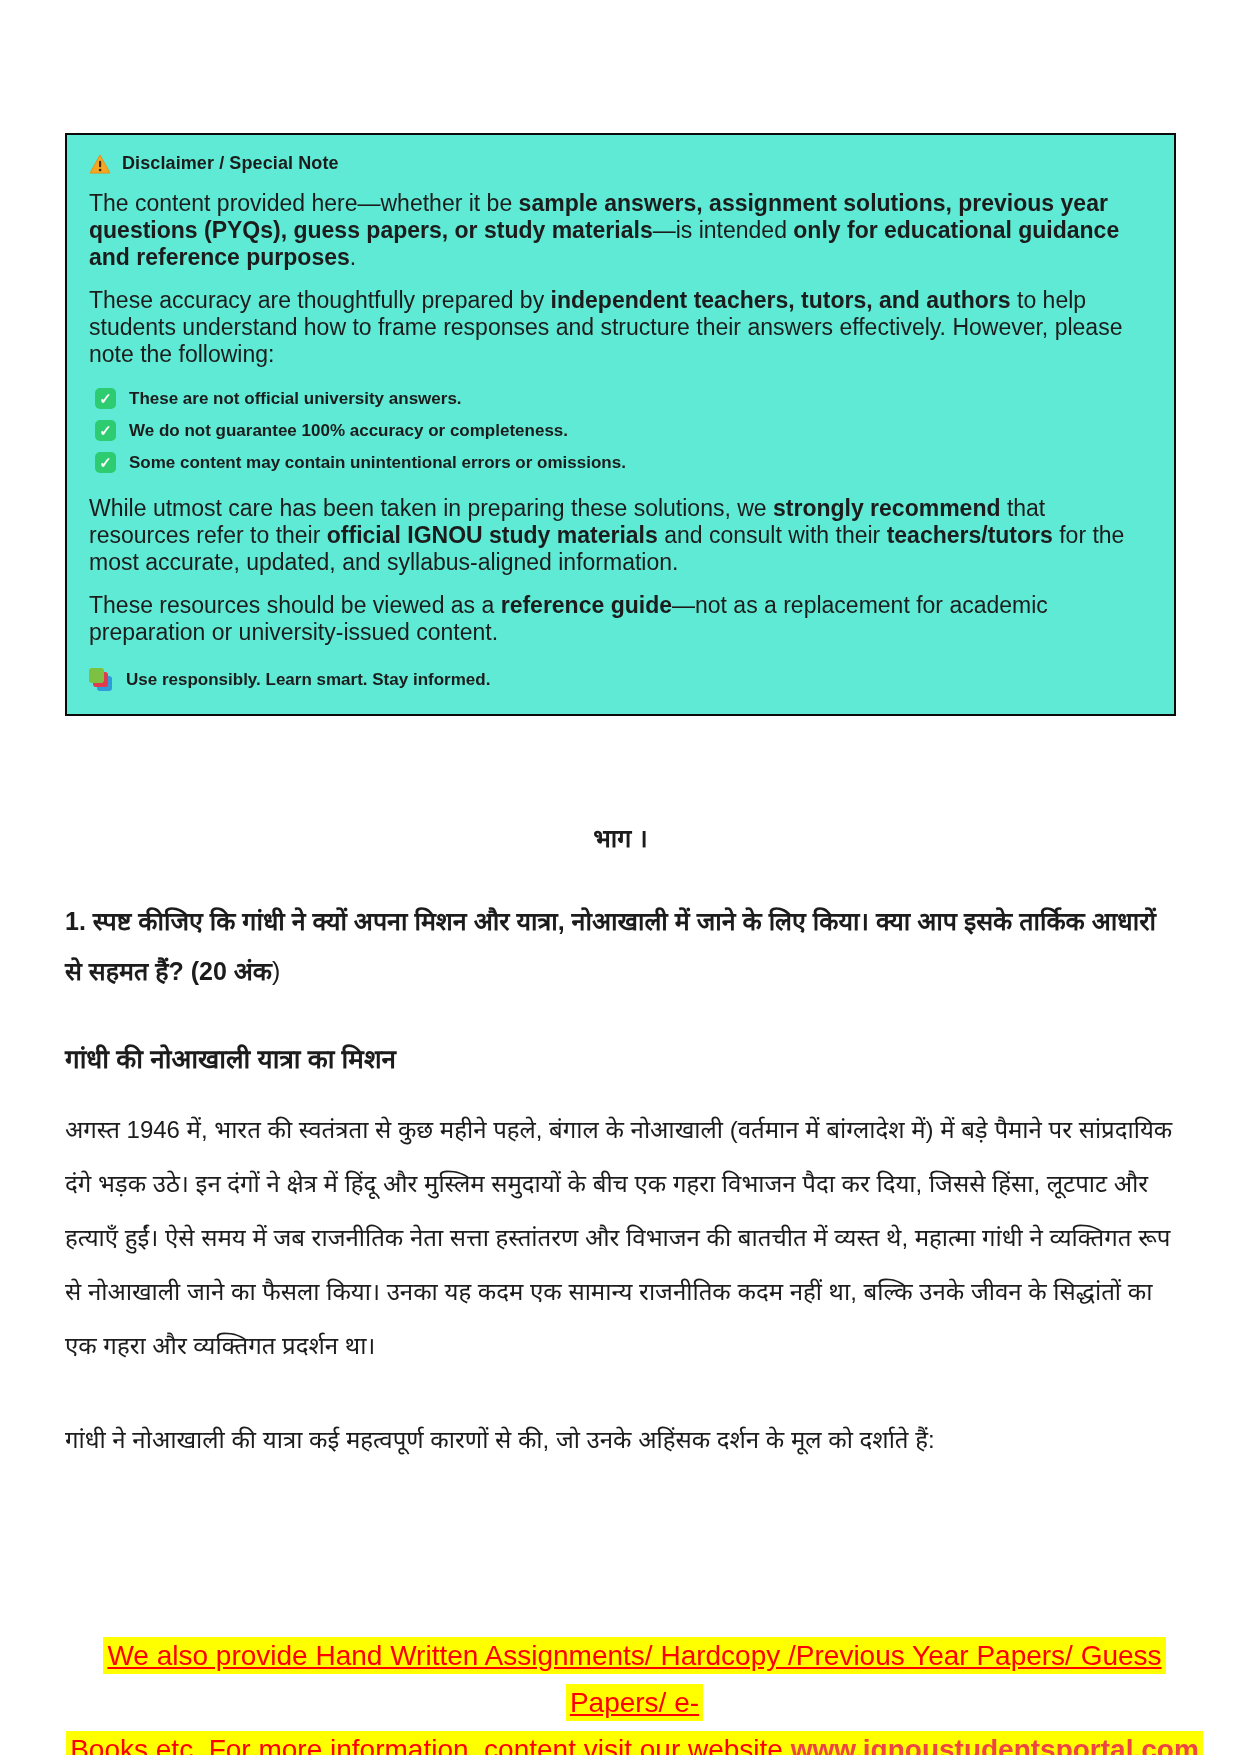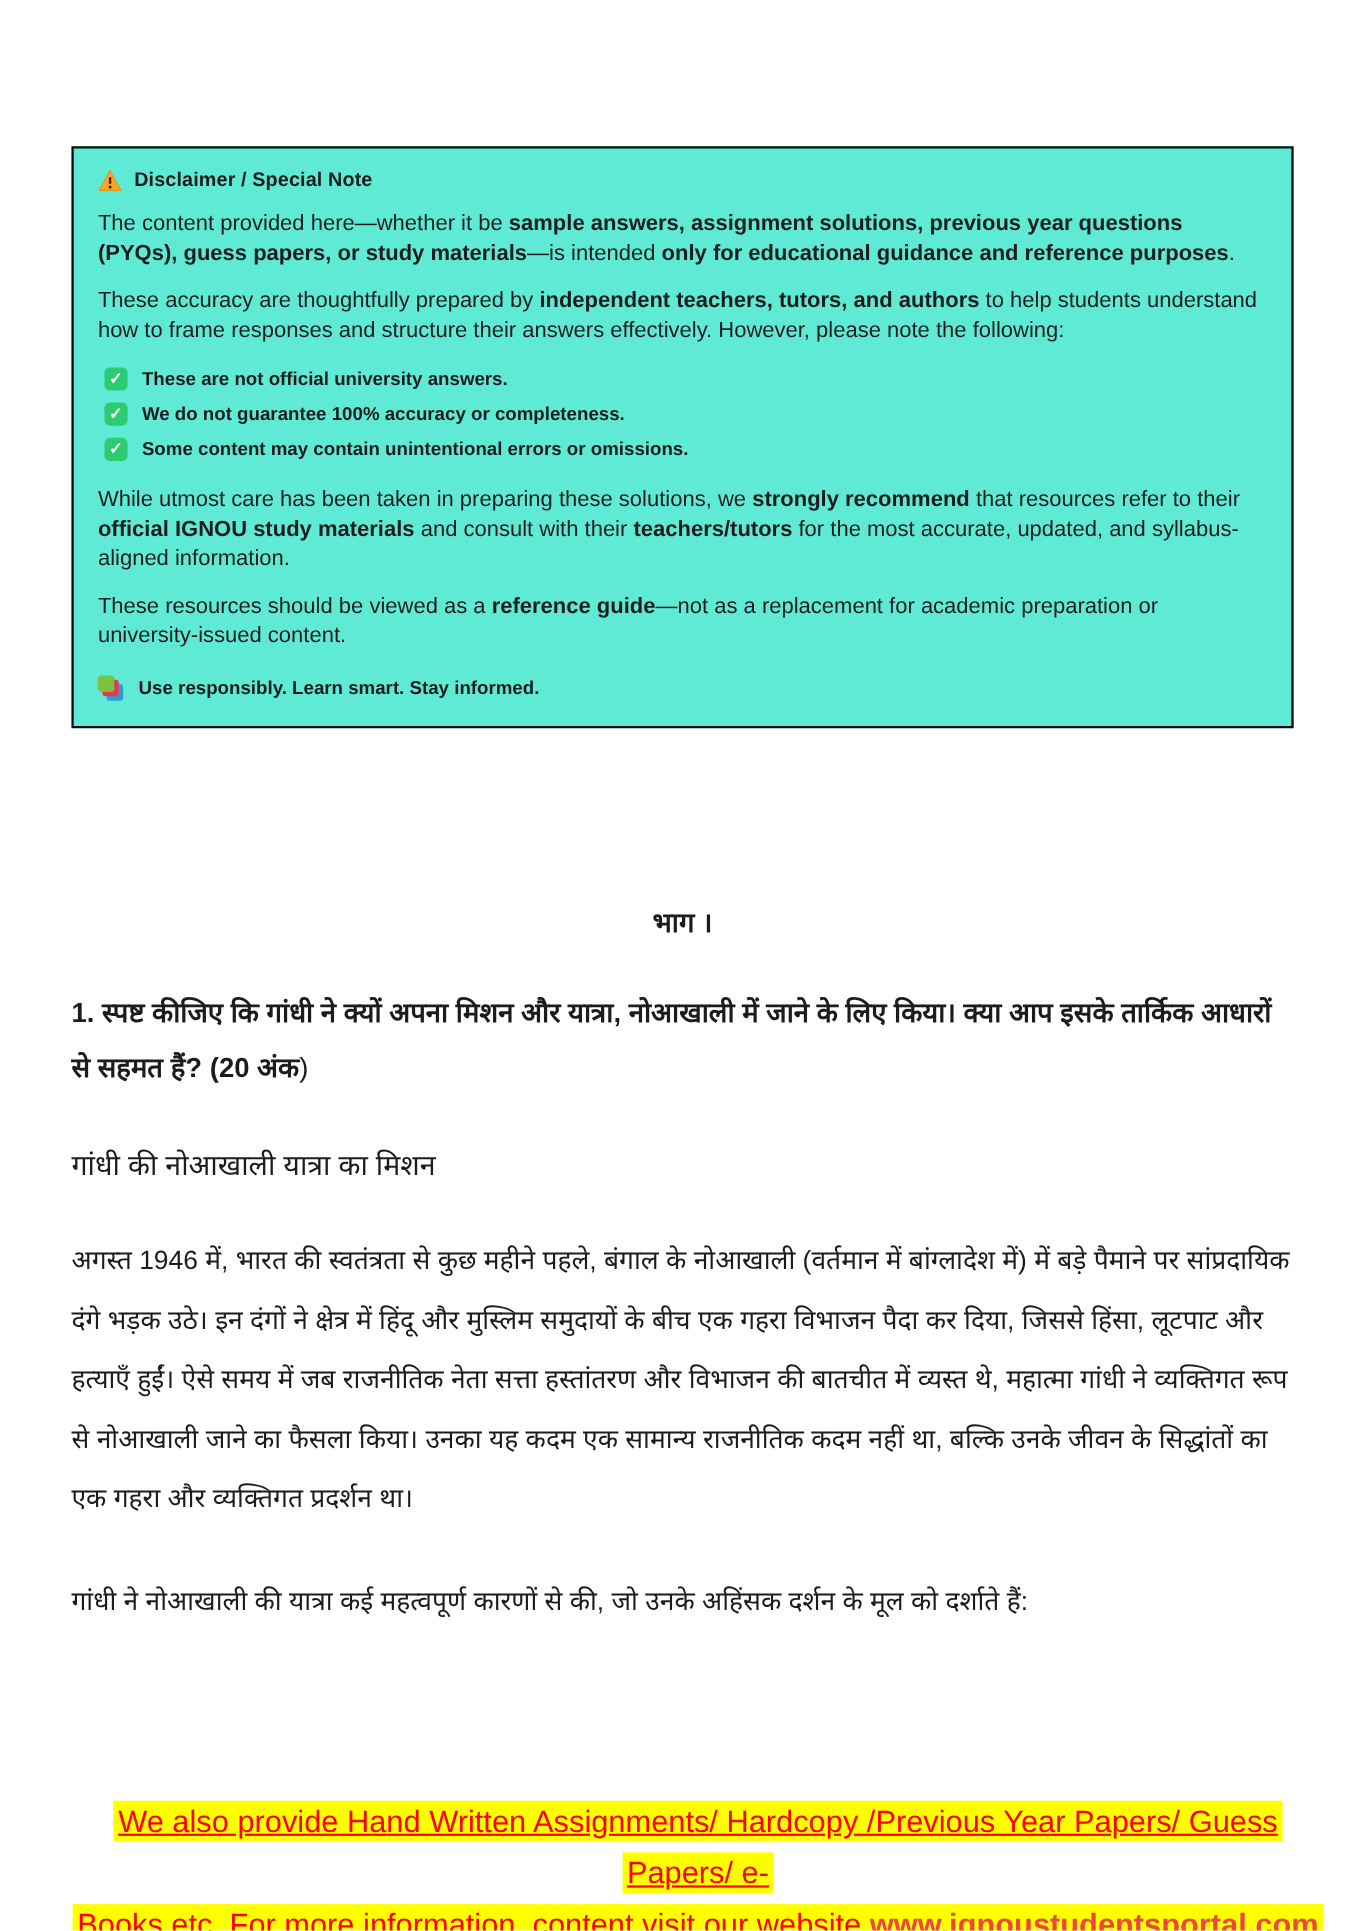--- a/index.html
+++ b/index.html
@@ -22,21 +22,21 @@
     background: #5eead4;
     padding: 10px 26px 20px 22px;
   }
   .disc-title-row {
     display: flex; align-items: center; gap: 11px;
     margin: 8px 0 2px 0;
   }
   .disc-title { font-size: 18px; font-weight: bold; letter-spacing: .1px; }
   .warning-icon { width: 22px; height: 20px; flex: 0 0 auto; }
   .disc-para {
-    font-size: 20px; line-height: 27px;
+    font-size: 23px; line-height: 27px;
     margin: 16px 0;
   }
   .checklist { margin: 20px 0 22px 6px; }
   .check-row {
     display: flex; align-items: center; gap: 13px;
     margin: 11px 0;
     font-size: 17px; font-weight: bold;
   }
   .check-icon {
     width: 21px; height: 21px; flex: 0 0 auto;
@@ -67,22 +67,22 @@
     font-size: 25px; font-weight: bold;
     margin: 0 0 42px 0;
   }
   .question-text {
     font-size: 25px; font-weight: bold;
     line-height: 50px;
     margin: 0 0 44px 0;
   }
   .question-text span { font-weight: normal; }
   .section-heading {
-    font-size: 26px; font-weight: normal;
-    margin: 0 0 44px 0;
+    font-size: 26px; font-weight: bold;
+    margin: 0 0 27px 0;
   }
   .body-para {
     font-size: 24px; line-height: 54px;
     margin: 0 0 40px 0;
   }
 
   
   .footer-banner {
     position: absolute;
     left: 54px; top: 1632px;

